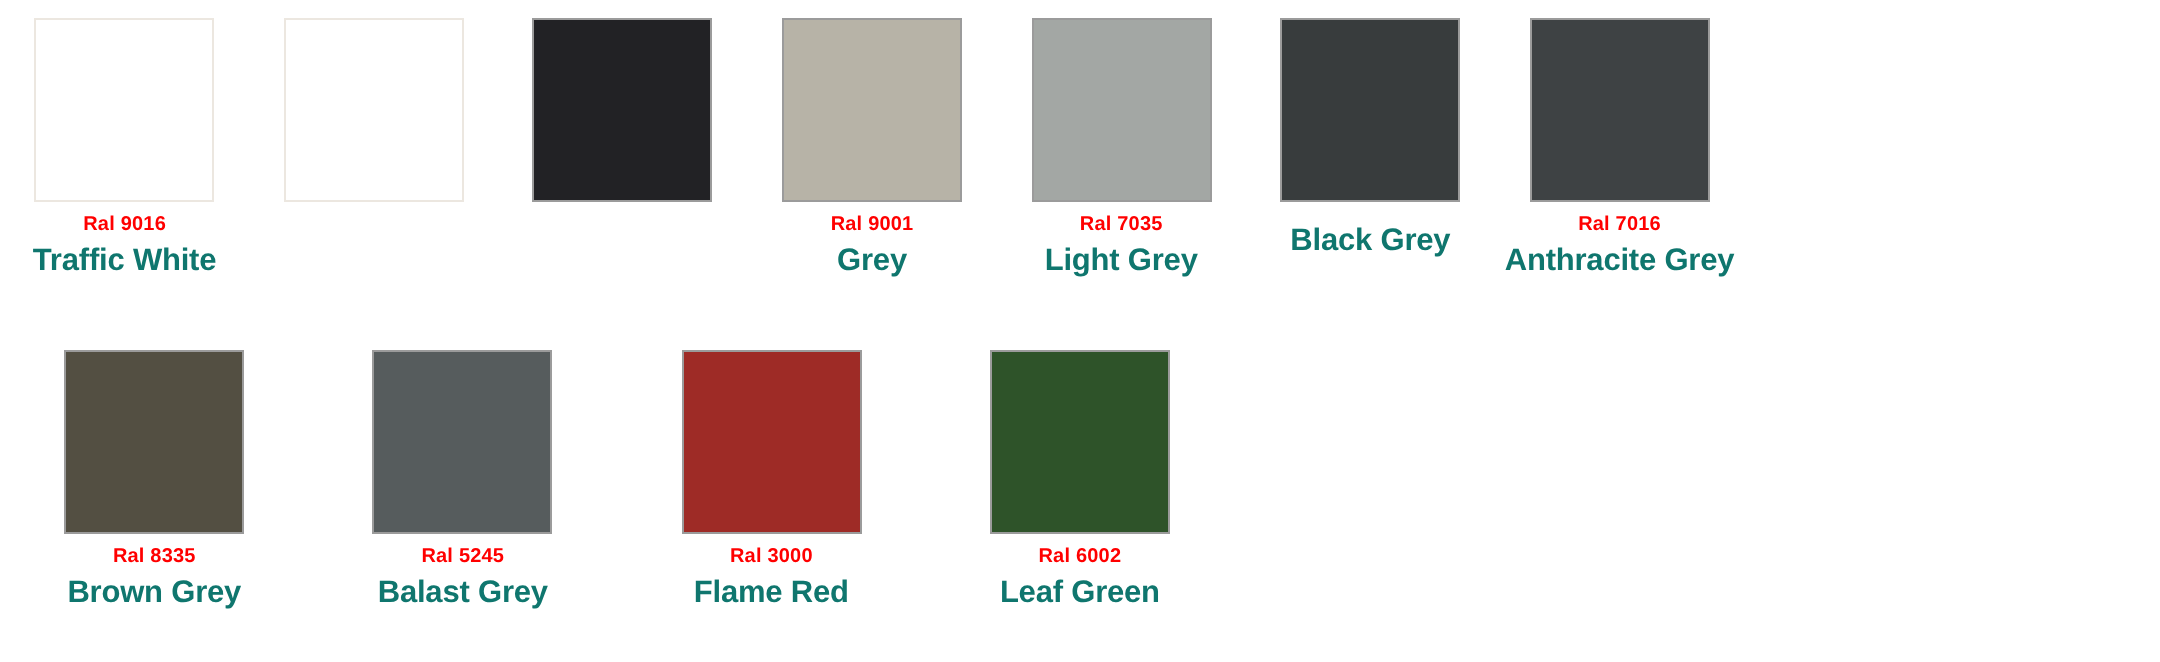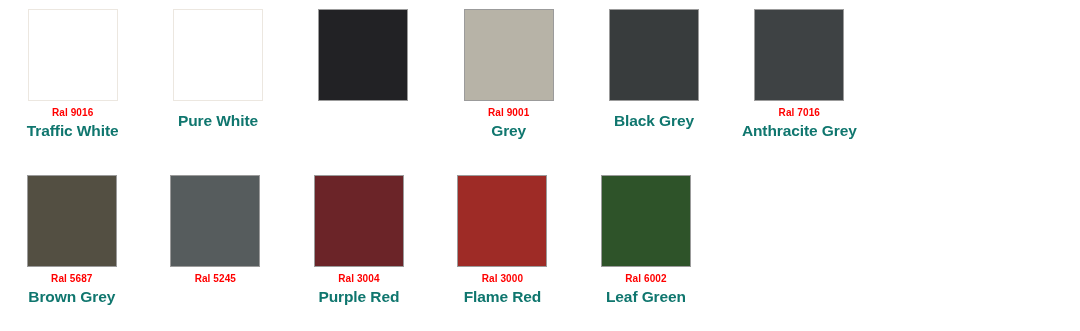--- a/index.html
+++ b/index.html
@@ -94,66 +94,66 @@
       <div class="swatch-cell">
         <div class="chip bordered" style="background-color: rgb(255, 255, 255);"></div>
         <div class="labels">
           <span class="ral-code">Ral 9016</span>
           <span class="color-name">Traffic White</span>
         </div>
       </div>
       <div class="swatch-cell">
         <div class="chip bordered" style="background-color: rgb(255, 255, 255);"></div>
         <div class="labels">
-          <span class="color-name">Pure White</span>
         </div>
       </div>
       <div class="swatch-cell">
         <div class="chip edged" style="background-color: rgb(34, 34, 37);"></div>
       </div>
       <div class="swatch-cell">
         <div class="chip edged" style="background-color: rgb(183, 179, 167);"></div>
         <div class="labels">
           <span class="ral-code">Ral 9001</span>
           <span class="color-name">Grey</span>
+        </div>
+      </div>
+      <div class="swatch-cell">
+        <div class="chip edged" style="background-color: rgb(163, 167, 164);"></div>
+        <div class="labels">
+          <span class="ral-code">Ral 7035</span>
+          <span class="color-name">Light Grey</span>
         </div>
       </div>
       <div class="swatch-cell">
         <div class="chip edged" style="background-color: rgb(56, 60, 61);"></div>
         <div class="labels">
           <span class="color-name">Black Grey</span>
         </div>
       </div>
       <div class="swatch-cell">
         <div class="chip edged" style="background-color: rgb(62, 66, 68);"></div>
         <div class="labels">
           <span class="ral-code">Ral 7016</span>
           <span class="color-name">Anthracite Grey</span>
         </div>
       </div>
     </div>
   <div class="swatch-row" id="row-2">
       <div class="swatch-cell">
         <div class="chip edged" style="background-color: rgb(83, 79, 66);"></div>
         <div class="labels">
-          <span class="ral-code">Ral 5687</span>
+          <span class="ral-code">Ral 8335</span>
           <span class="color-name">Brown Grey</span>
         </div>
       </div>
       <div class="swatch-cell">
         <div class="chip edged" style="background-color: rgb(86, 92, 93);"></div>
         <div class="labels">
           <span class="ral-code">Ral 5245</span>
-        </div>
-      </div>
-      <div class="swatch-cell">
-        <div class="chip edged" style="background-color: rgb(107, 36, 40);"></div>
-        <div class="labels">
-          <span class="ral-code">Ral 3004</span>
-          <span class="color-name">Purple Red</span>
+          <span class="color-name">Balast Grey</span>
         </div>
       </div>
       <div class="swatch-cell">
         <div class="chip edged" style="background-color: rgb(158, 43, 38);"></div>
         <div class="labels">
           <span class="ral-code">Ral 3000</span>
           <span class="color-name">Flame Red</span>
         </div>
       </div>
       <div class="swatch-cell">

